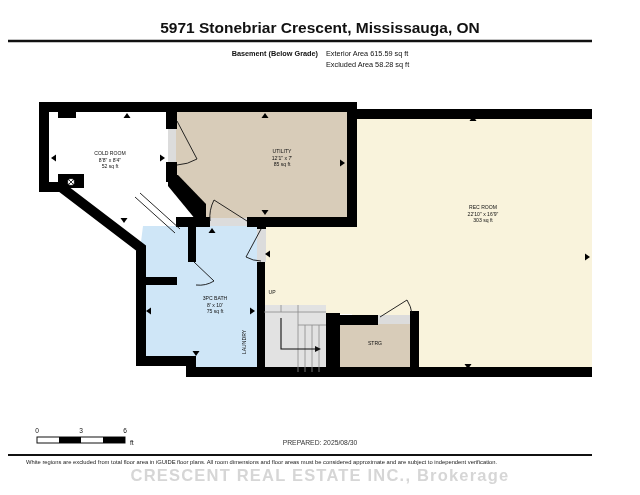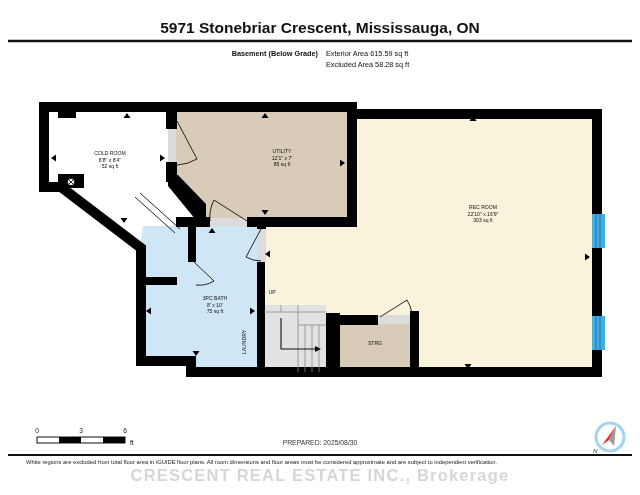--- a/index.html
+++ b/index.html
@@ -1,16 +1,16 @@
 <!DOCTYPE html>
 <html><head>
 <meta charset="utf-8">
 <style>
   html,body{margin:0;padding:0;background:#fff;}
-  #page{position:relative;width:640px;height:495px;background:#ffffff;overflow:hidden;
+  #page{position:relative;width:592px;height:495px;background:#ffffff;overflow:hidden;
         font-family:"Liberation Sans", sans-serif;}
   svg{position:absolute;top:0;left:0;}
   svg text{font-family:"Liberation Sans", sans-serif;fill:#111;}
   .title{font-size:15.5px;font-weight:bold;}
   .sublabel{font-size:7.3px;font-weight:bold;}
   .subval{font-size:7.3px;}
   .roomname,.roomdim{font-size:5.1px;}
   .small{font-size:5.1px;}
   .tick{font-size:6.6px;}
   .prepared{font-size:6.8px;fill:#333;}

